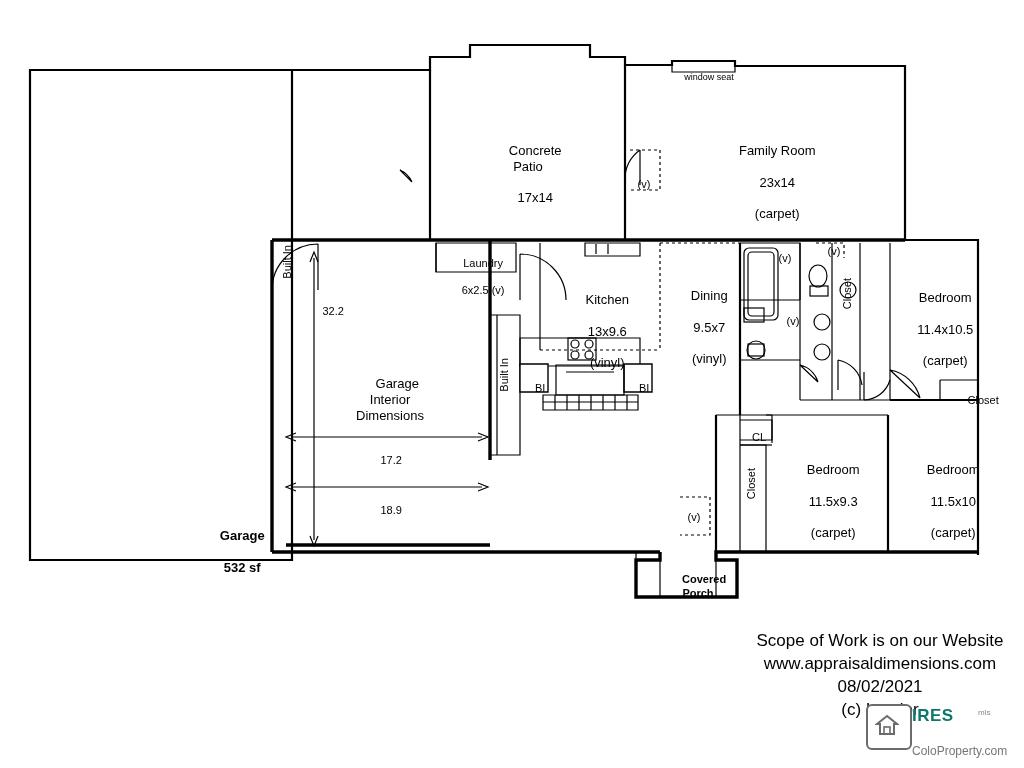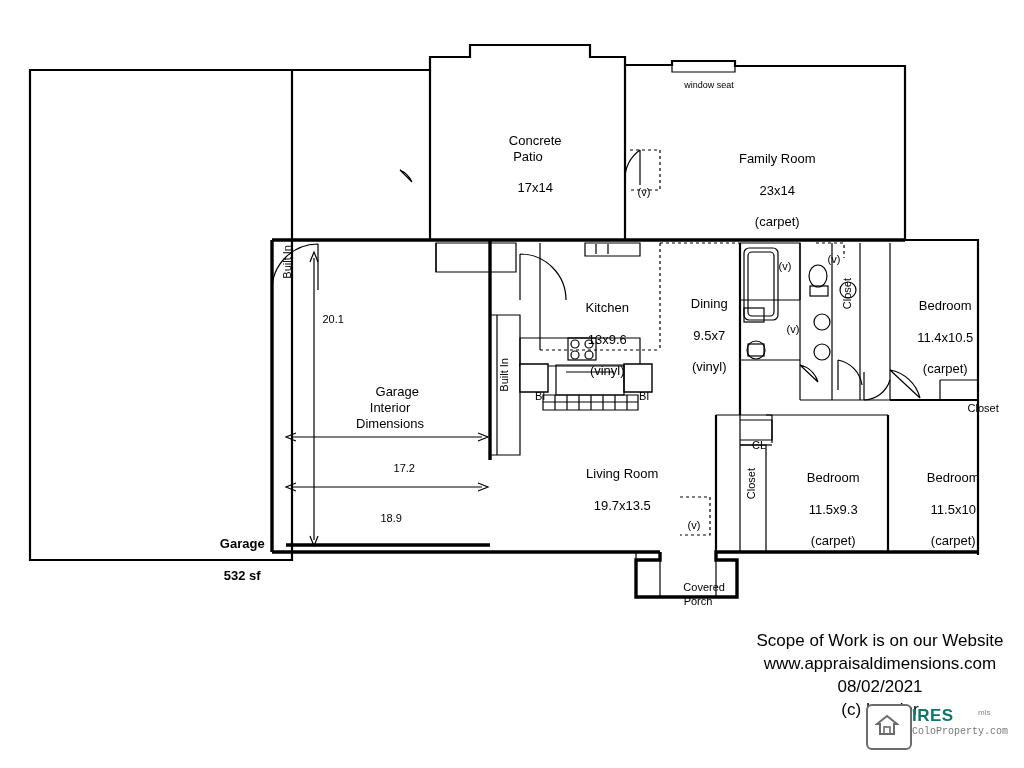--- a/index.html
+++ b/index.html
@@ -1,34 +1,34 @@
 <!DOCTYPE html>
 <html><head>
 <meta charset="utf-8">
 <style>
   html,body{margin:0;padding:0;}
   body{width:1024px;height:768px;background:#ffffff;font-family:"Liberation Sans",sans-serif;color:#000;overflow:hidden;}
   #stage{position:relative;width:1024px;height:768px;}
-  .lbl{position:absolute;text-align:center;line-height:1.22;font-size:13px;color:#000;white-space:pre;margin-top:8px;}
+  .lbl{position:absolute;text-align:center;line-height:1.22;font-size:13px;color:#000;white-space:pre;}
   .lbl.sm{font-size:11px;}
   .lbl.xs{font-size:9px;}
   .lbl.b{font-weight:bold;}
   .vert{position:absolute;font-size:11px;writing-mode:vertical-rl;transform:rotate(180deg);letter-spacing:0px;}
   svg{position:absolute;left:0;top:0;}
   .wall{fill:none;stroke:#000;stroke-width:2.2;}
   .wall3{fill:none;stroke:#000;stroke-width:3.4;}
   .thin{fill:none;stroke:#000;stroke-width:1.2;}
   .dash{fill:none;stroke:#000;stroke-width:1.2;stroke-dasharray:3 3;}
   .fillw{fill:#fff;stroke:#000;stroke-width:1.4;}
   .dim{fill:none;stroke:#000;stroke-width:1.2;}
   .logo{position:absolute;right:18px;bottom:20px;width:140px;height:44px;}
   .logobox{position:absolute;left:0;top:0;width:42px;height:42px;border:2px solid #6b6b6b;border-radius:6px;background:#fff;}
   .logohouse{position:absolute;left:9px;top:9px;width:24px;height:24px;}
   .logotext{position:absolute;left:46px;top:2px;font-size:17px;font-weight:bold;color:#0f766e;letter-spacing:0.5px;}
-  .logosub{position:absolute;left:46px;top:22px;font-size:10px;color:#777;font-family:Liberation Mono, monospace;}
+  .logosub{position:absolute;left:46px;top:40px;font-size:12px;color:#777;}
   .logomls{position:absolute;left:112px;top:4px;font-size:8px;color:#888;}
   .foot{position:absolute;font-size:17px;text-align:center;line-height:1.35;}
 </style>
 </head>
 <body>
 
 <div id="stage">
 
   <svg width="1024" height="768">
 
@@ -145,88 +145,88 @@
       <path d="M478,433 L488,437 L478,441"></path>
 
       <path d="M292,487 L482,487"></path>
       <path d="M296,483 L286,487 L296,491"></path>
       <path d="M478,483 L488,487 L478,491"></path>
     </g>
   </svg>
 
 
 
-  <div class="lbl" style="left:460px;top:109px;width:136px;">
+  <div class="lbl" style="left:460px;top:127px;width:136px;">
     <span>Concrete
 Patio</span><br>
     <span>17x14</span>
   </div>
 
   <div class="lbl" style="left:700px;top:127px;width:140px;">
     <span>Family Room</span><br>
     <span>23x14</span><br>
     <span>(carpet)</span>
   </div>
 
+  <div class="lbl sm" style="left:432px;top:244px;width:90px;">
+    <span>Laundry</span><br>
+    <span>6x2.5 (v)</span>
+  </div>
 
   <div class="lbl" style="left:545px;top:276px;width:110px;">
     <span>Kitchen</span><br>
     <span>13x9.6</span><br>
     <span>(vinyl)</span>
   </div>
 
   <div class="lbl" style="left:650px;top:272px;width:104px;">
     <span>Dining</span><br>
     <span>9.5x7</span><br>
     <span>(vinyl)</span>
   </div>
 
-  <div class="lbl" style="left:535px;top:442px;width:160px;">
-    <span>Living Room</span><br>
-    <span>19.7x13.5</span>
-  </div>
 
   <div class="lbl" style="left:882px;top:274px;width:112px;">
     <span>Bedroom</span><br>
     <span>11.4x10.5</span><br>
     <span>(carpet)</span>
   </div>
 
   <div class="lbl" style="left:770px;top:446px;width:112px;">
     <span>Bedroom</span><br>
     <span>11.5x9.3</span><br>
     <span>(carpet)</span>
   </div>
 
   <div class="lbl" style="left:890px;top:446px;width:112px;">
     <span>Bedroom</span><br>
     <span>11.5x10</span><br>
     <span>(carpet)</span>
   </div>
 
-  <div class="lbl sm" style="left:648px;top:560px;width:100px;">
+  <div class="lbl sm" style="left:648px;top:560px;width:100px;font-weight:bold;">
     <span>Covered
 Porch</span>
   </div>
 
   <div class="lbl" style="left:330px;top:360px;width:120px;">
     <span>Garage
 Interior
 Dimensions</span>
   </div>
 
   <div class="lbl b" style="left:190px;top:512px;width:90px;">
     <span>Garage</span><br>
     <span>532 sf</span>
   </div>
 
   <div class="lbl sm" style="left:300px;top:292px;width:54px;">
-    <span>20.1</span>
-  </div>
-  <div class="lbl sm" style="left:355px;top:441px;width:60px;text-align:right;">
+    <span>32.2</span>
+  </div>
+  <div class="lbl sm" style="left:355px;top:441px;width:60px;">
     <span>17.2</span>
   </div>
   <div class="lbl sm" style="left:355px;top:491px;width:60px;">
     <span>18.9</span>
   </div>
 
   <div class="vert" style="left:281px;top:245px;">
     <span>Built In</span>
   </div>
   <div class="vert" style="left:498px;top:358px;">

